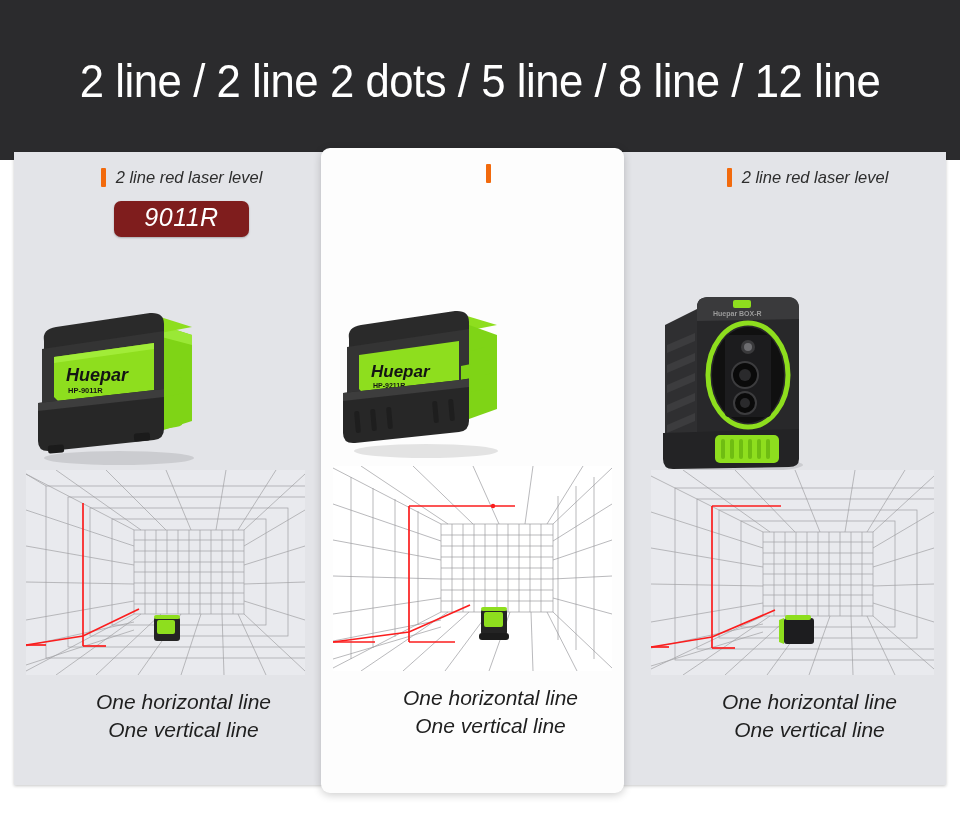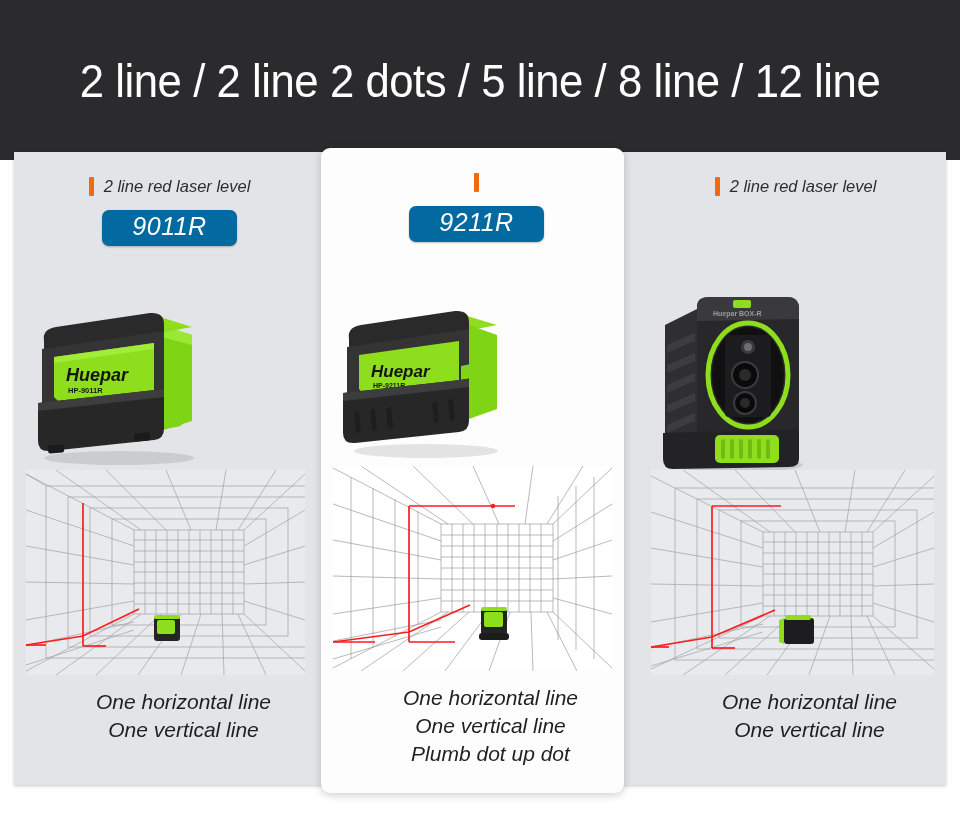--- a/index.html
+++ b/index.html
@@ -46,22 +46,22 @@
     left:321px;top:148px;height:645px;
     background:#fdfdfd;
     border-radius:9px;
     box-shadow:0 2px 9px rgba(0,0,0,0.20);
     z-index:5;
   }
   .card-3{left:637px;width:309px;}
 
   
   .card-head{
-    position:absolute;left:4px;top:0;width:100%;
-    padding-top:23px;
+    position:absolute;left:16px;top:0;width:100%;
+    padding-top:14px;
     box-sizing:border-box;
   }
   .subtitle-row{
     display:flex;align-items:center;justify-content:center;
     gap:10px;
     height:22px;
   }
   .tick{
     width:5px;height:19px;background:#f26a0d;flex:none;border-radius:1px;
   }
@@ -69,21 +69,21 @@
     font-style:italic;
     font-size:16.5px;
     color:#2d2d2d;
     white-space:nowrap;
     font-family:"Liberation Sans",sans-serif;
   }
   .model-wrap{
     display:flex;justify-content:center;margin-top:13px;
   }
   .model{
-    background:#0369a1;
+    background:#7f1d1d;
     color:#ffffff;
     font-style:italic;
     font-size:25px;
     font-weight:400;
     border-radius:7px;
     padding:2px 30px 5px 30px;
     letter-spacing:0.5px;
     box-shadow:0 1px 2px rgba(0,0,0,0.25);
     white-space:nowrap;
     font-family:"Liberation Sans",sans-serif;
@@ -253,23 +253,20 @@
     <div class="caption">
       <div>One horizontal line</div>
       <div>One vertical line</div>
     </div>
   </div>
 
   <div class="card card-2">
     <div class="card-head">
       <div class="subtitle-row">
         <span class="tick"></span>
-      </div>
-      <div class="model-wrap">
-        <span class="model">9211R</span>
       </div>
     </div>
 
     <div class="device-area">
       <svg width="210" height="175" viewBox="0 0 210 175">
         <ellipse cx="105" cy="162" rx="72" ry="7" fill="#000" opacity="0.10"></ellipse>
 
         <path d="M42 40 L136 24 L176 36 L84 54 Z" fill="#8ede1e"></path>
 
         <path d="M28 50 Q26 38 40 36 L134 22 Q148 21 148 33 L148 46 L28 64 Z" fill="#2a2a2a"></path>
@@ -376,21 +373,20 @@
           <rect x="151" y="146" width="19" height="15" rx="2" fill="#8ede1e"></rect>
           <rect x="148" y="141" width="26" height="4" rx="2" fill="#8ede1e"></rect>
           <rect x="146" y="167" width="30" height="7" rx="3" fill="#1c1c1c"></rect>
         </g>
       </svg>
     </div>
 
     <div class="caption">
       <div>One horizontal line</div>
       <div>One vertical line</div>
-      <div>Plumb dot up dot</div>
     </div>
   </div>
 
   <div class="card card-3">
     <div class="card-head">
       <div class="subtitle-row">
         <span class="tick"></span>
         <span class="subtitle">2 line red laser level</span>
       </div>
     </div>

